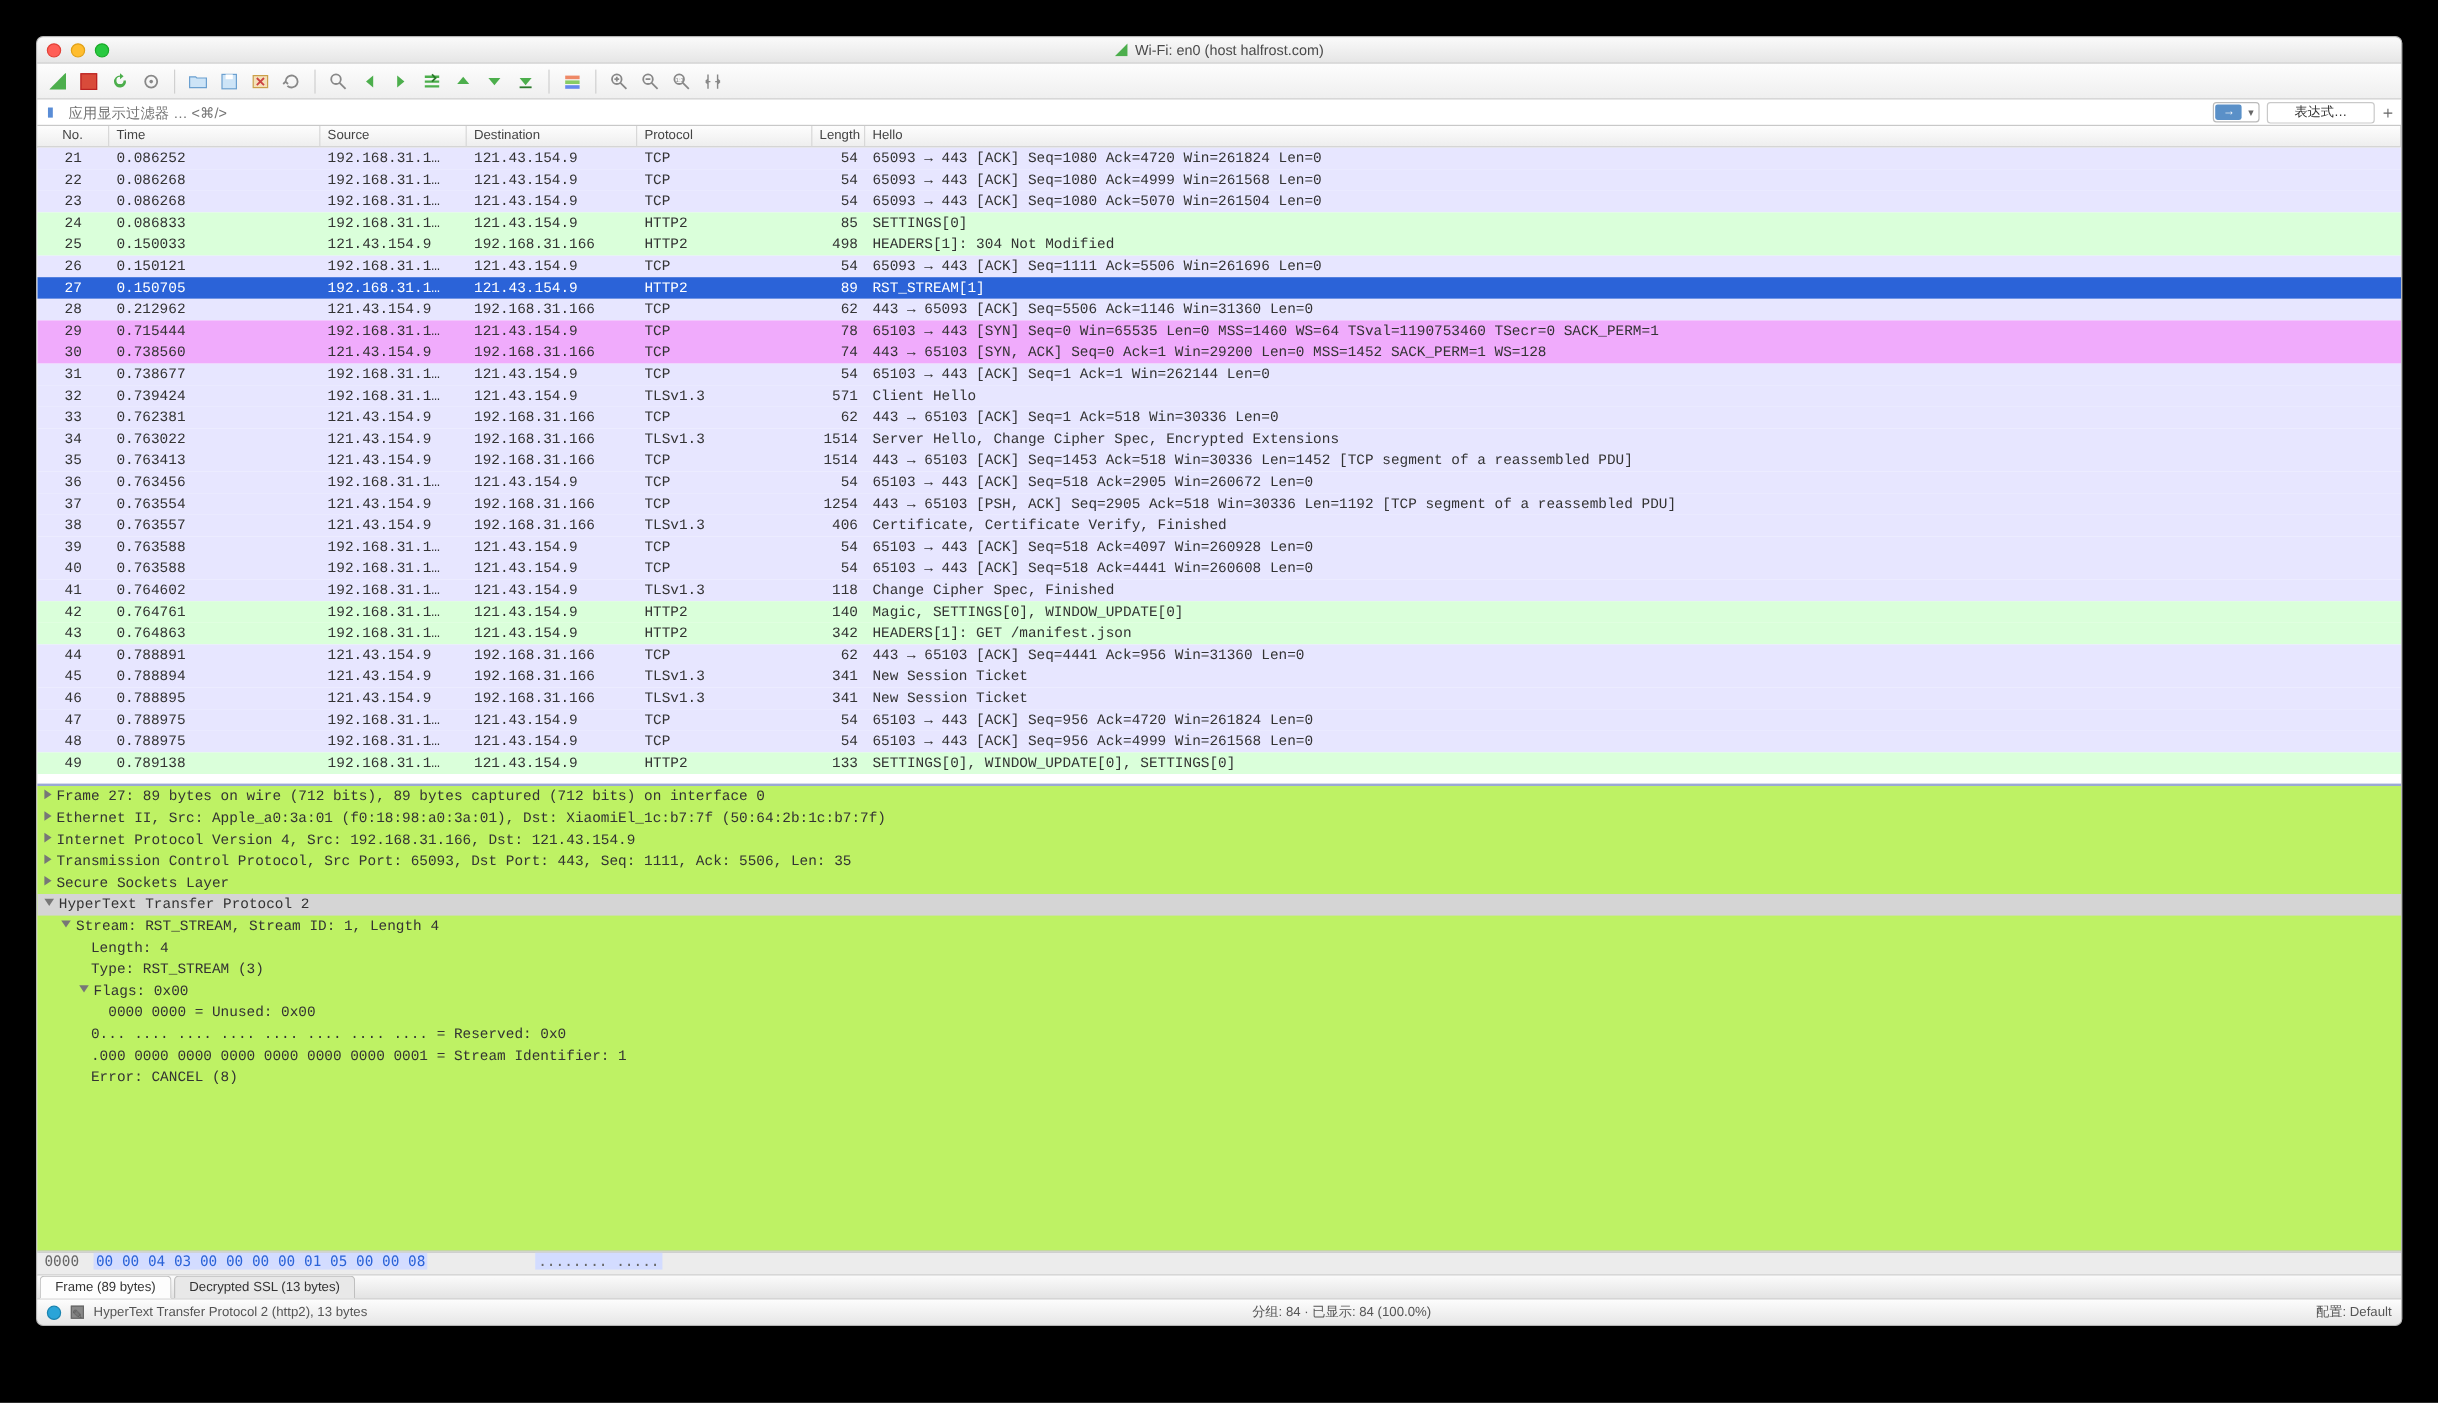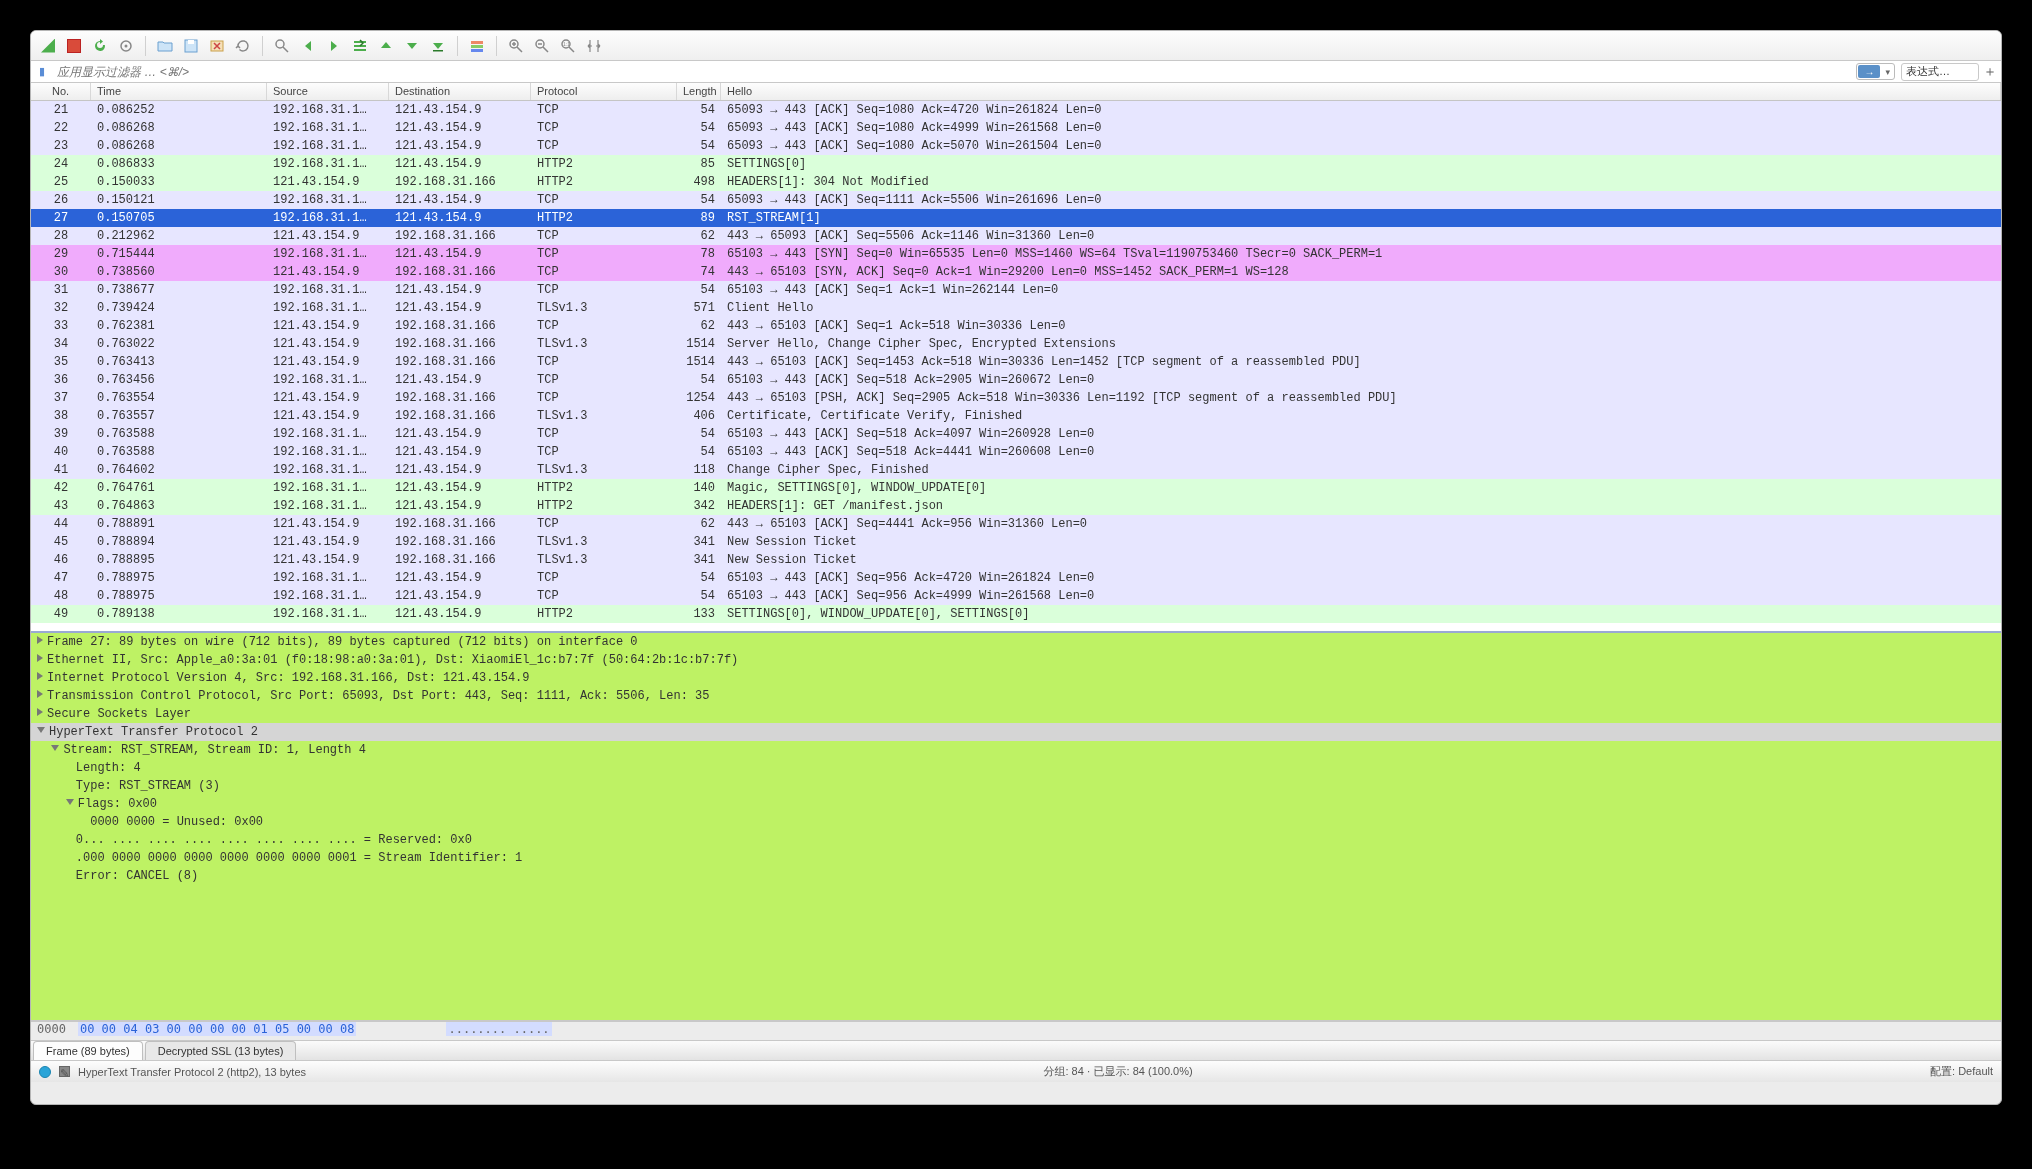--- a/index.html
+++ b/index.html
@@ -9,22 +9,22 @@
   .traffic{display:flex;gap:8px}
   .dot{width:12px;height:12px;border-radius:50%}
   .dot.r{background:#ff5f57;border:1px solid #e24238}.dot.y{background:#ffbd2e;border:1px solid #e1a117}.dot.g{background:#28c940;border:1px solid #1aab29}
   .title{position:absolute;left:50%;transform:translateX(-50%);color:#4a4a4a;font-size:12px;display:flex;align-items:center;gap:6px}
   .fin{width:11px;height:11px;background:#4cae4c;clip-path:polygon(100% 0,0 100%,100% 100%)}
   .toolbar{height:30px;background:linear-gradient(#fdfdfd,#efefef);border-bottom:1px solid #c8c8c8;display:flex;align-items:center;padding:0 6px;gap:4px}
   .tb{width:22px;height:22px;display:flex;align-items:center;justify-content:center;border-radius:3px}
   .sep{width:1px;height:20px;background:#d0d0d0;margin:0 4px}
   .filterbar{height:22px;background:#fff;border-bottom:1px solid #c8c8c8;display:flex;align-items:center}
   .bm{width:22px;text-align:center;color:#5a8dd6}
-  .filter-input{flex:1;border:none;outline:none;font-size:12px;padding:0 4px;color:#404040;font-style:italic}
-  .expr-dd{width:78px;height:18px;border:1px solid #c9c9c9;border-radius:3px;font-size:11px;background:#fff;padding:0 4px;display:flex;align-items:center;justify-content:flex-start}
+  .filter-input{flex:1;border:none;outline:none;font-size:12px;padding:0 4px;color:#404040;}
+  .expr-dd{width:90px;height:18px;border:1px solid #c9c9c9;border-radius:3px;font-size:11px;background:#fff;padding:0 4px;display:flex;align-items:center;justify-content:center}
   .plus{width:22px;text-align:center;font-size:14px;color:#666}
   .apply-btn{background:#5a90c8;color:#fff;font-size:10px;padding:1px 6px;border-radius:2px;margin-right:2px}
   .apply-wrap{border:1px solid #bbb;border-radius:3px;padding:1px;display:flex;align-items:center;margin-right:6px}
   .apply-wrap .dd{font-size:9px;padding:0 3px;color:#666}
   .pktheader{height:18px;background:linear-gradient(#fdfdfd,#eee);border-bottom:1px solid #c5c5c5;display:flex;font-size:11px;color:#444}
   .pktheader>div{padding:2px 6px;border-right:1px solid #d8d8d8;white-space:nowrap;overflow:hidden}
   .packets{flex:0 0 auto;height:532px;overflow:auto;background:#fff;font-family:"Andale Mono","Courier New",monospace;font-size:12px;line-height:18px;border-bottom:2px solid #9aa9d4}
   .row{display:flex;height:18px;white-space:pre}
   .row>div{padding:0 6px;overflow:hidden}
   .c-no{width:60px;text-align:center}.c-time{width:176px}.c-src{width:122px;overflow:hidden;text-overflow:ellipsis}.c-dst{width:142px}.c-proto{width:146px}.c-len{width:44px;text-align:right}.c-info{flex:1}
@@ -46,20 +46,31 @@
   .status .s-left{display:flex;align-items:center;gap:8px}
   .status .spacer{flex:1}
   .scircle{width:12px;height:12px;border-radius:50%;background:#2aa4d8;border:1px solid #1a84b0}
   .sstop{width:11px;height:11px;background:#888;border:1px solid #666}
 </style>
 </head>
 <body>
 
 <div class="window">
 
+  <div class="titlebar">
+    <div class="traffic">
+      <div class="dot r"></div>
+      <div class="dot y"></div>
+      <div class="dot g"></div>
+    </div>
+    <div class="title">
+      <span class="fin"></span>
+      <span>Wi-Fi: en0 (host halfrost.com)</span>
+    </div>
+  </div>
 
   <div class="toolbar">
     <div class="tb">
         <span class="fin" style="border:none;width:14px;height:14px"></span>
       </div>
     <div class="tb">
         <div style="width:14px;height:14px;background:#d94b3a;border:1px solid #b22"></div>
       </div>
     <div class="tb">
         <svg width="16" height="16" viewBox="0 0 16 16">

